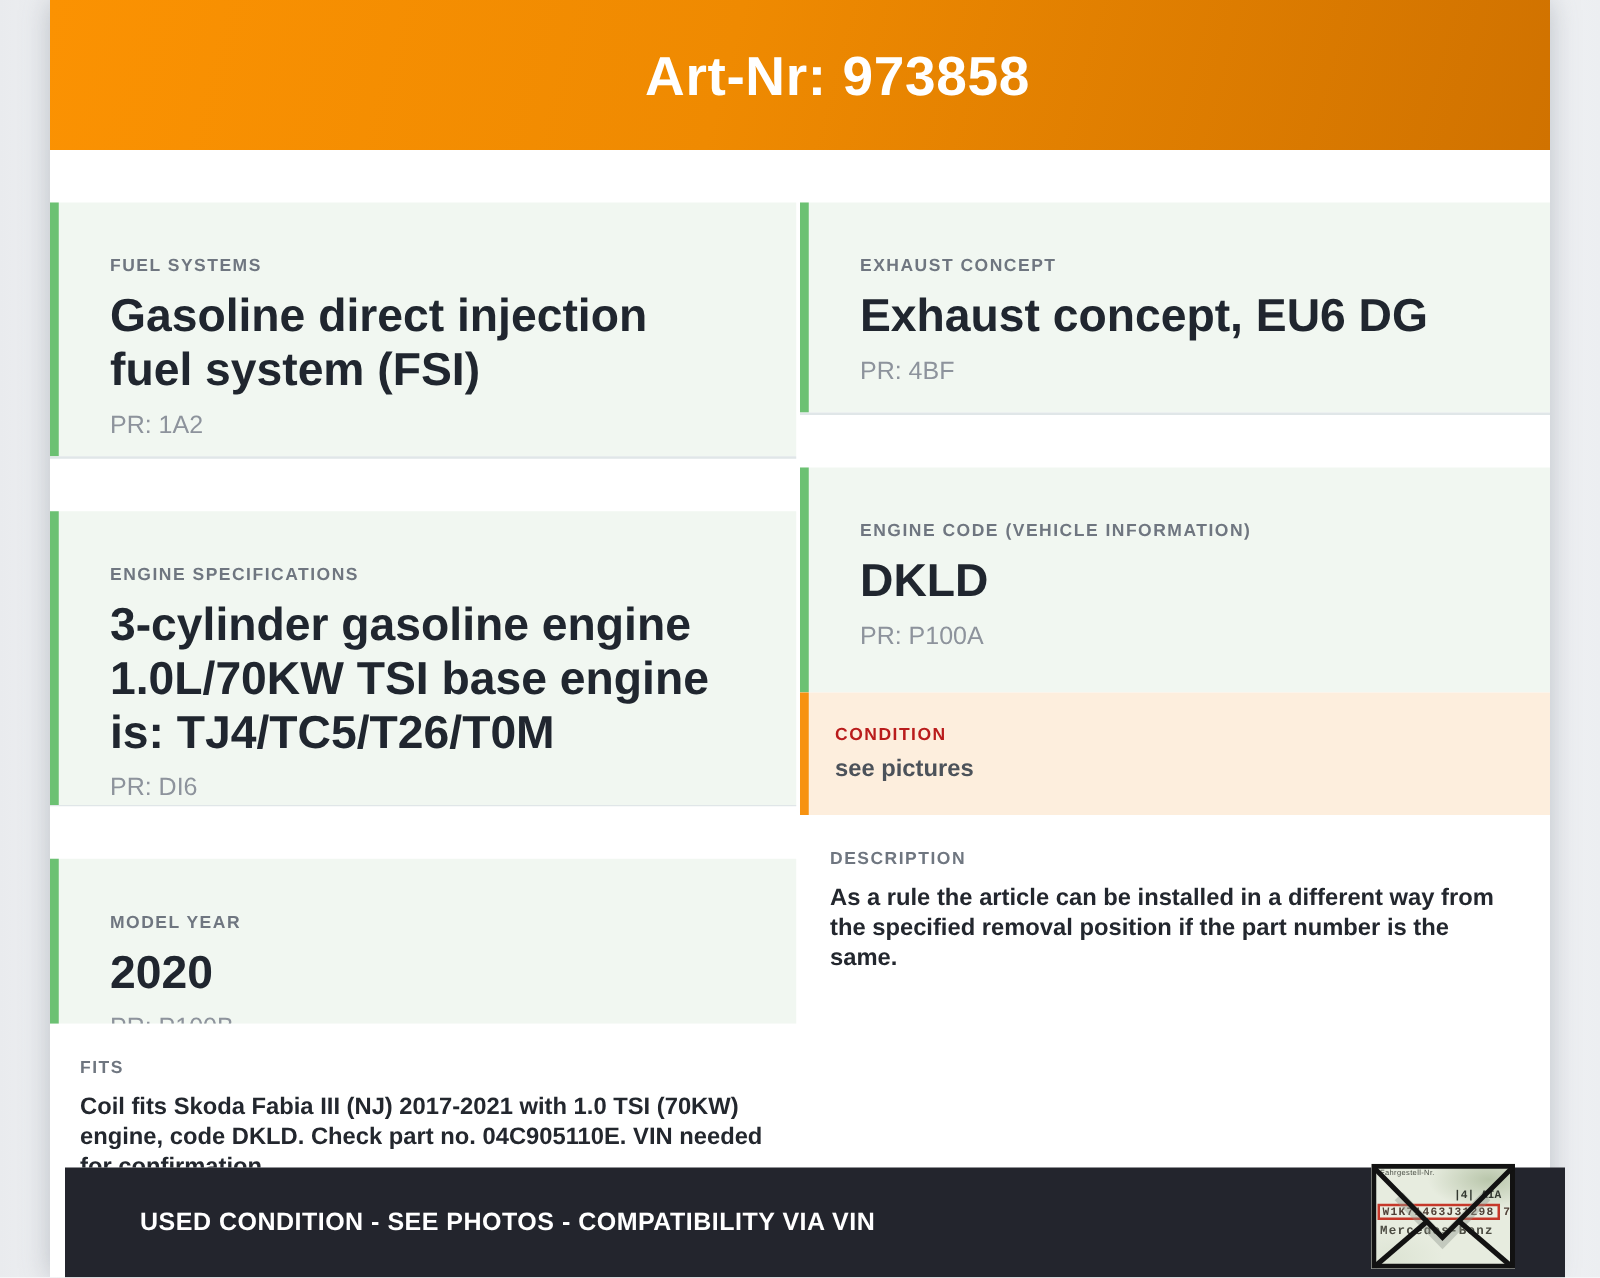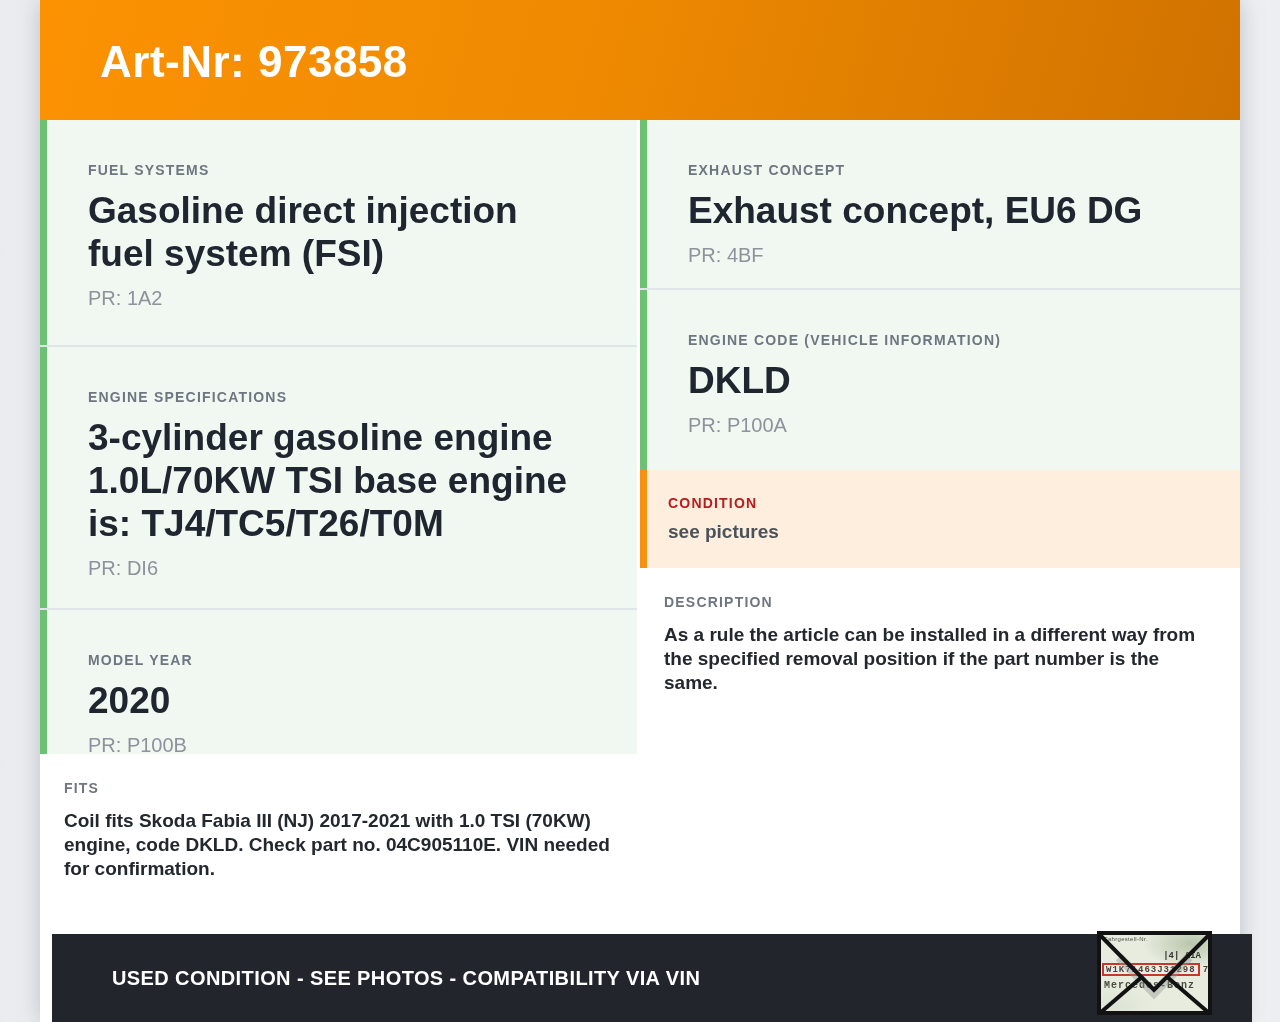--- a/index.html
+++ b/index.html
@@ -20,38 +20,40 @@
     width: 1200px; height: 1022px;
     background: #ffffff;
     box-shadow: 0 0 22px rgba(90,100,115,0.35);
   }
   
   .header {
     height: 124px;
     background: linear-gradient(105deg, #fb9202 0%, #ef8a01 45%, #d07200 100%);
     display: flex; align-items: center;
     padding-left: 60px;
+    justify-content: center;
   }
   .header .art-nr {
     color: #ffffff; font-size: 44px; font-weight: bold;
     letter-spacing: 0.5px; margin: 0;
   }
   
   .main {
     position: absolute; top: 120px; left: 0;
     width: 1200px; height: 814px;
     display: flex; background: #ffffff;
   }
   .col-left  { width: 597px; margin-right: 3px; display: flex; flex-direction: column; background: #ffffff; }
   .col-right { width: 600px; display: flex; flex-direction: column; background: #ffffff; }
   .card {
     background: #f1f7f1;
     border-left: 7px solid #6cc173;
     padding: 42px 44px 0 41px;
     overflow: hidden;
+    margin-top: 42px;
   }
   .hdivider { height: 2px; background: #e0e6e8; }
   .label {
     font-size: 14px; font-weight: bold; color: #6f7680;
     letter-spacing: 1.2px; text-transform: uppercase;
   }
   .title {
     font-size: 37px; line-height: 43px; font-weight: bold;
     color: #20262f; margin-top: 11px;
   }

